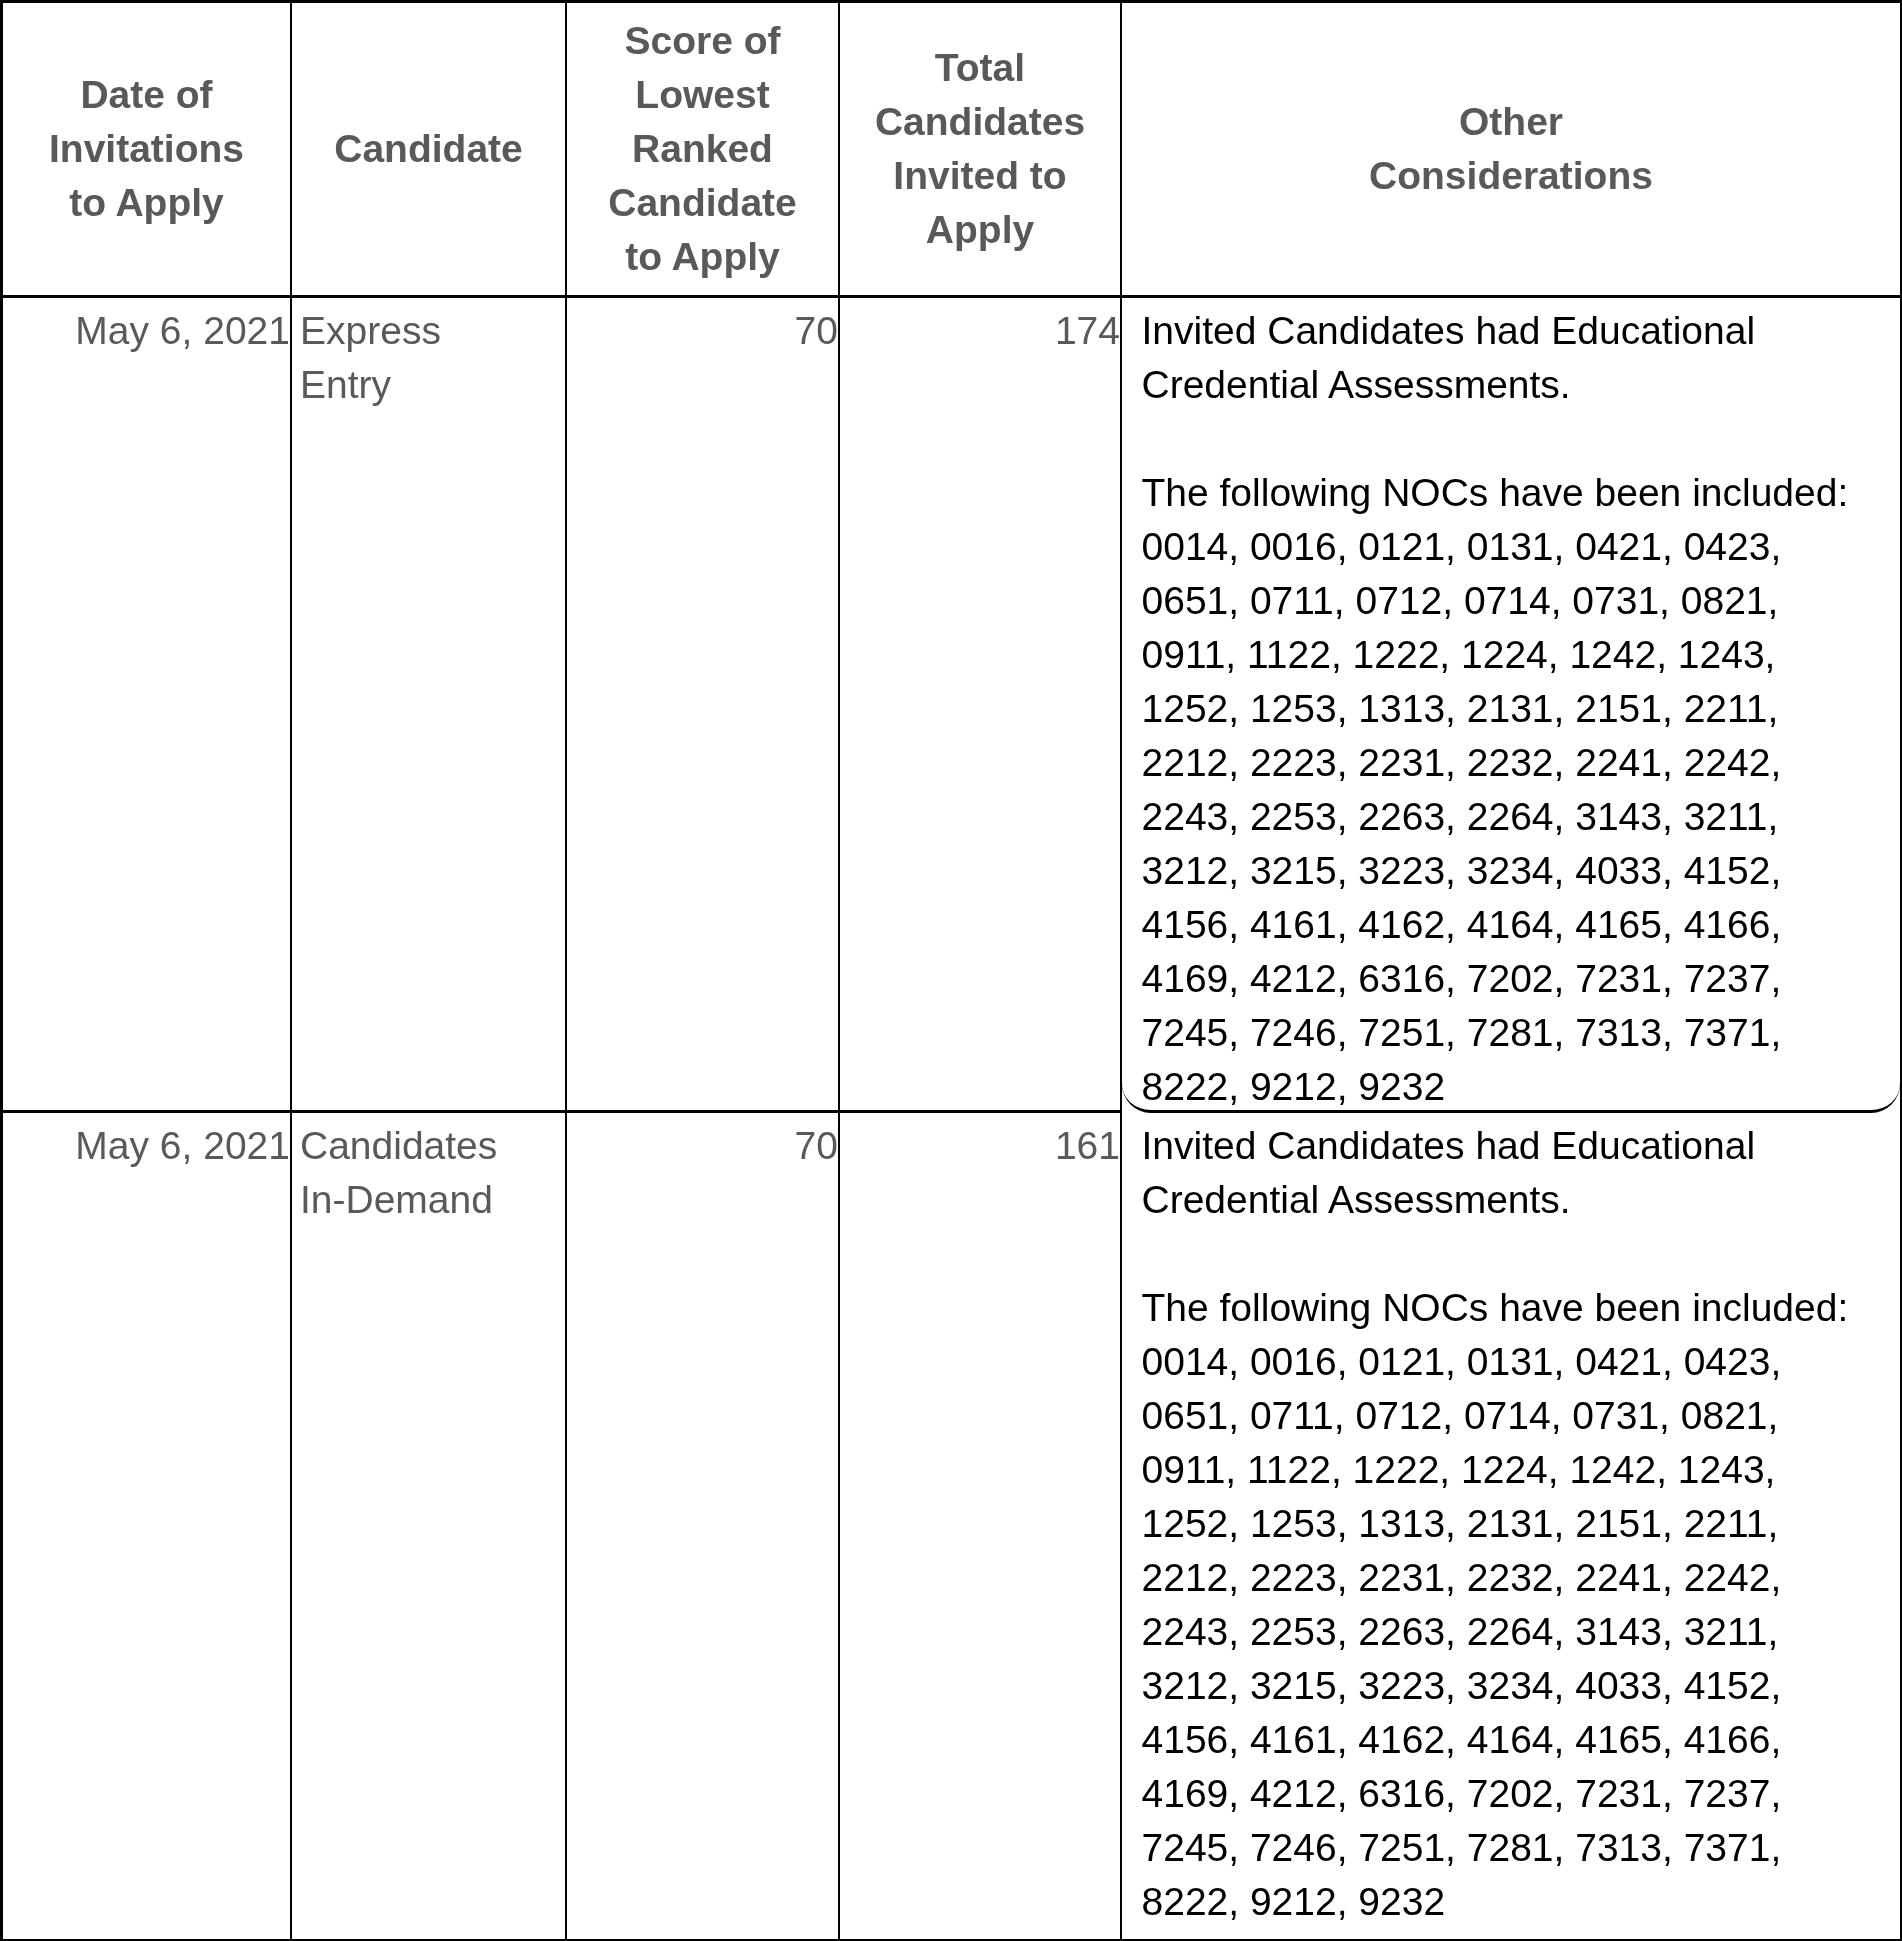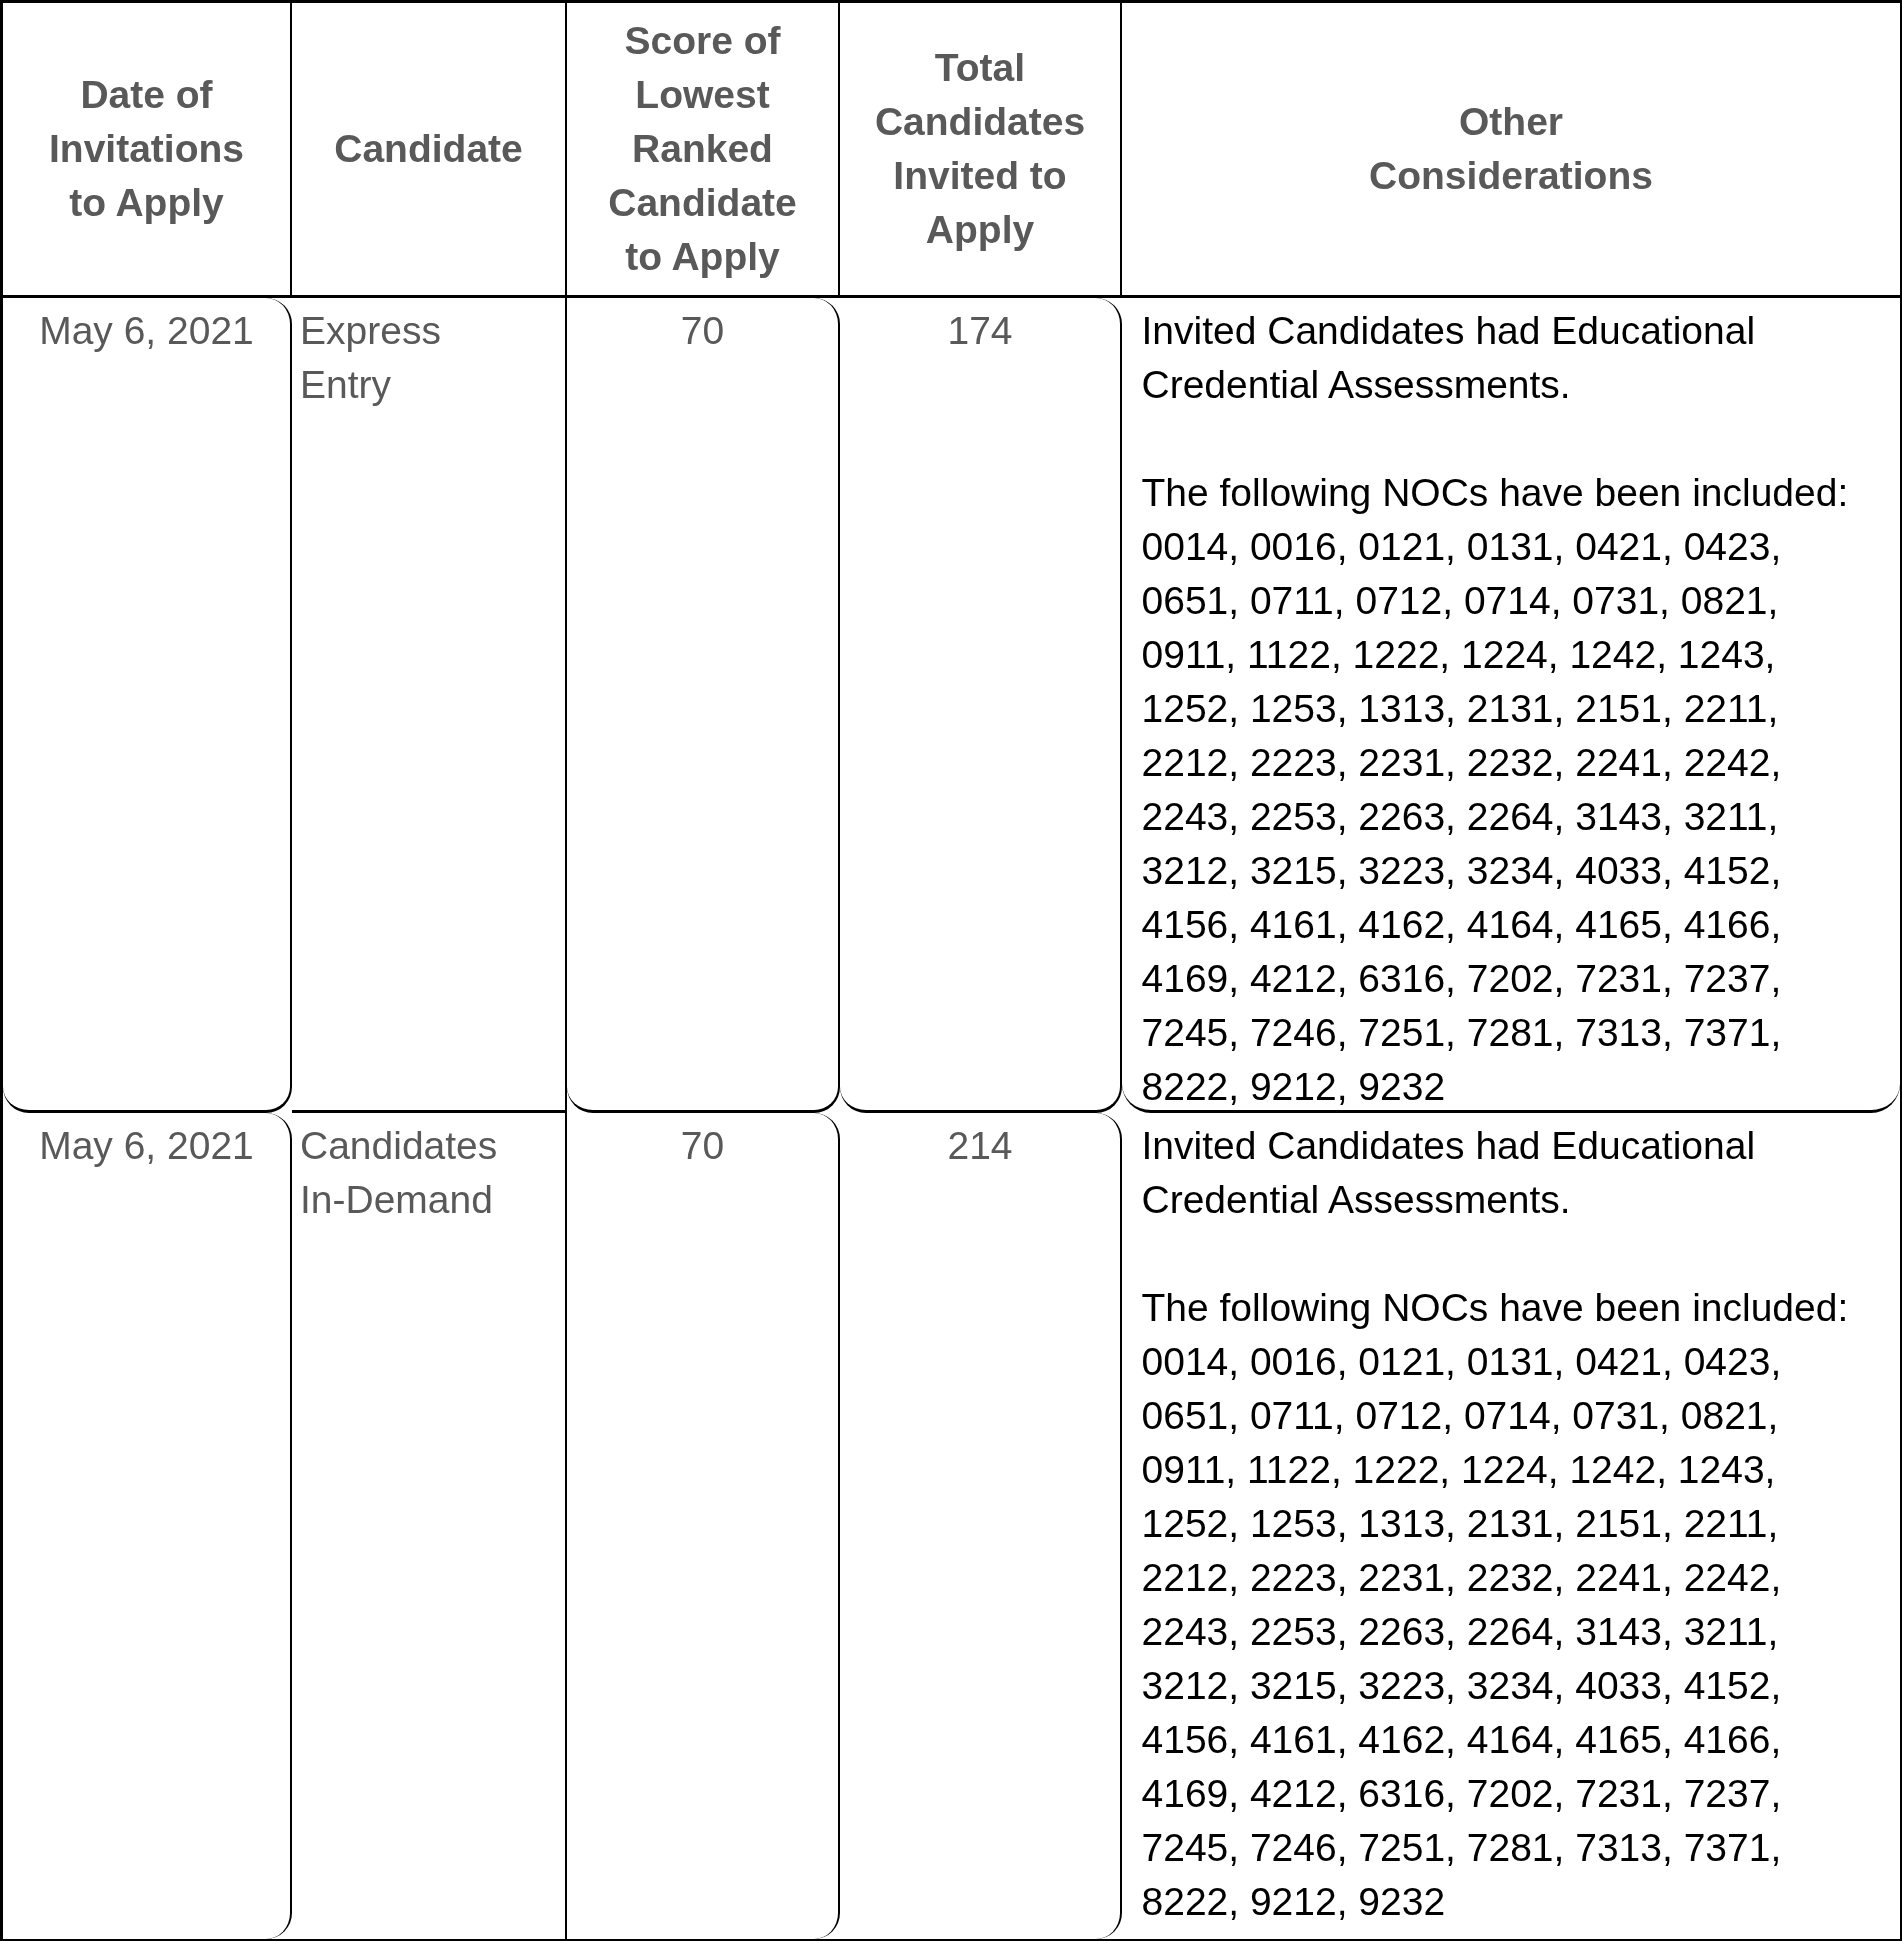--- a/index.html
+++ b/index.html
@@ -41,21 +41,21 @@
     align-items: center;
     justify-content: center;
     text-align: center;
     font-weight: bold;
     color: #595959;
   }
   .td {
     color: #595959;
     padding-top: 5.9px;
   }
-  .td.center { text-align: center; border-radius: 26px; }
+  .td.center { text-align: right; }
   .td.left { padding-left: 8px; padding-right: 7.8px; }
   .td.other {
     color: #000000;
     padding: 5.9px 11.7px 5.9px 19.5px;
     border-radius: 29px;
   }
 </style>
 </head>
 <body>
 
@@ -100,21 +100,21 @@
 4169, 4212, 6316, 7202, 7231, 7237,
 7245, 7246, 7251, 7281, 7313, 7371,
 8222, 9212, 9232</div>
   </div>
 
   <div class="row">
     <div class="cell td center">May 6, 2021</div>
     <div class="cell td left">Candidates
 In-Demand</div>
     <div class="cell td center">70</div>
-    <div class="cell td center">214</div>
+    <div class="cell td center">161</div>
     <div class="cell td other last-col">Invited Candidates had Educational
 Credential Assessments.
 
 The following NOCs have been included:
 0014, 0016, 0121, 0131, 0421, 0423,
 0651, 0711, 0712, 0714, 0731, 0821,
 0911, 1122, 1222, 1224, 1242, 1243,
 1252, 1253, 1313, 2131, 2151, 2211,
 2212, 2223, 2231, 2232, 2241, 2242,
 2243, 2253, 2263, 2264, 3143, 3211,

